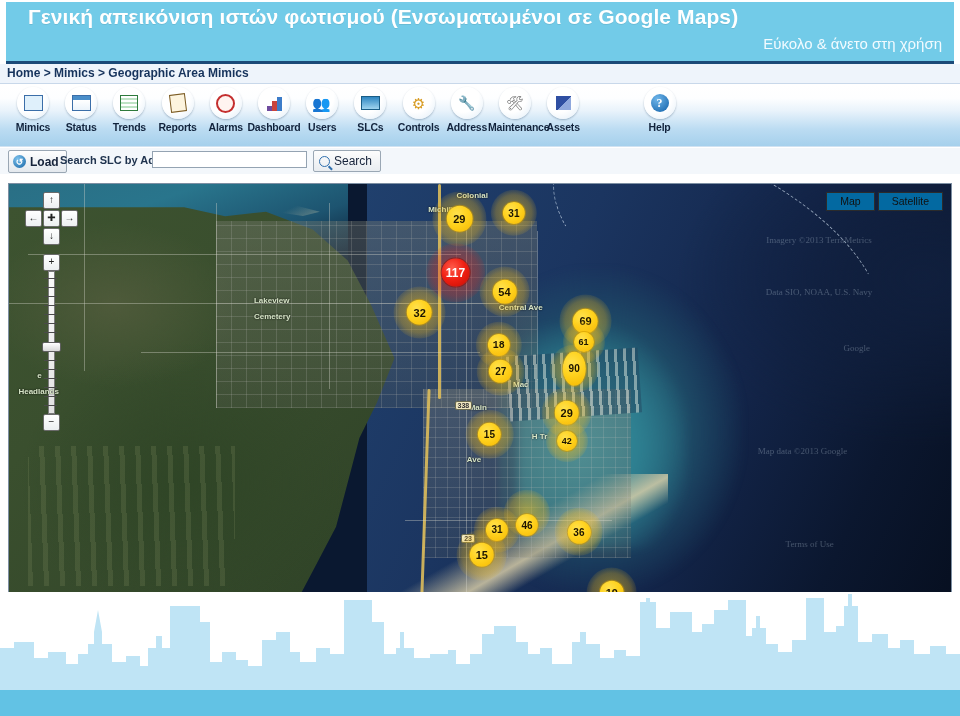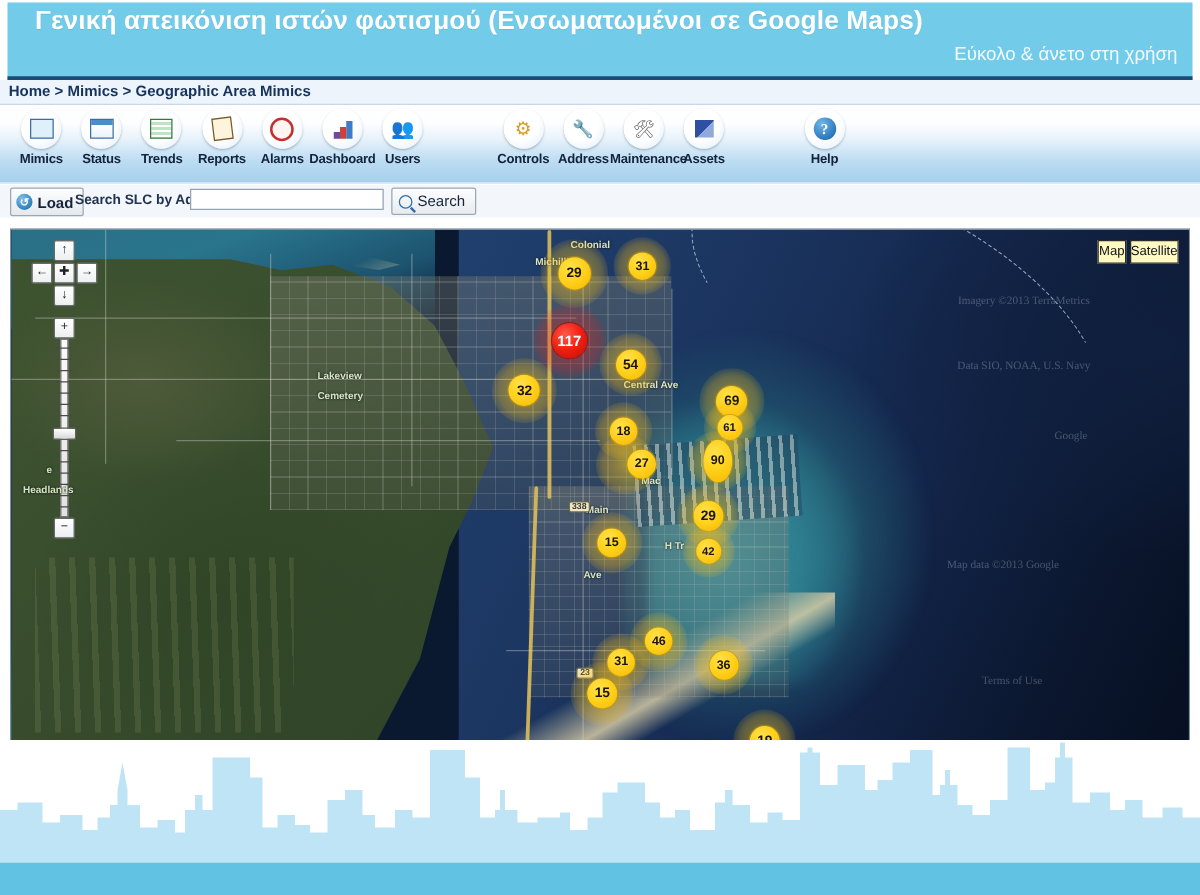--- a/index.html
+++ b/index.html
@@ -217,22 +217,22 @@
   #zoom-in{left:20px;top:62px;}
   #zoom-out{left:20px;top:222px;}
   #zoom-track{position:absolute;left:25px;top:79px;width:5px;height:141px;
     background:linear-gradient(to bottom,#fafafa,#e2e2e2);border:1px solid #7a7a7a;}
   .tick{position:absolute;left:21px;width:13px;height:1px;background:#4a4a4a;}
   #zoom-thumb{position:absolute;left:19px;top:150px;width:17px;height:8px;
     background:linear-gradient(to bottom,#ffffff,#d8d8d8);border:1px solid #5f5f5f;border-radius:2px;cursor:pointer;}
 
   
   #map-type-ctrl{position:absolute;right:8px;top:8px;display:flex;}
-  .mt-btn{height:17px;padding:0 0;line-height:16px;
-    background:#fef9c3;border:1px solid #2b2b2b;
+  .mt-btn{height:17px;padding:0 13px;line-height:16px;
+    background:#0369a1;border:1px solid #2b2b2b;
     font-size:10.5px;color:#111;cursor:pointer;text-align:center;}
   .mt-btn + .mt-btn{margin-left:3px;}
 
   
   .cluster{position:absolute;transform:translate(-50%,-50%);
     display:flex;align-items:center;justify-content:center;
     border-radius:50%;cursor:pointer;
     font-weight:bold;color:#1d1500;
     font-family:"Liberation Sans", sans-serif;}
   .cluster .halo{position:absolute;left:50%;top:50%;transform:translate(-50%,-50%);
@@ -300,20 +300,26 @@
         <div class="tool-ico">
           <span class="g-bars"></span>
         </div>
         <span class="tool-label">Dashboard</span>
       </div>
       <div class="tool-item" style="left: 295.2px;">
         <div class="tool-ico">
           <span class="g-users">👥</span>
         </div>
         <span class="tool-label">Users</span>
+      </div>
+      <div class="tool-item" style="left: 343.4px;">
+        <div class="tool-ico">
+          <span class="g-card"></span>
+        </div>
+        <span class="tool-label">SLCs</span>
       </div>
       <div class="tool-item" style="left: 391.6px;">
         <div class="tool-ico">
           <span class="g-gear">⚙</span>
         </div>
         <span class="tool-label">Controls</span>
       </div>
       <div class="tool-item" style="left: 439.8px;">
         <div class="tool-ico">
           <span class="g-wrench">🔧</span>
@@ -459,45 +465,45 @@
             <div class="core" style="width: 25px; height: 25px; font-size: 11px;">32</div>
           </div>
           <div class="cluster y" style="left: 61.2%; top: 29.3%; width: 52.5px; height: 52.5px;">
             <div class="halo" style="width: 52.5px; height: 52.5px;"></div>
             <div class="core" style="width: 25px; height: 25px; font-size: 11px;">69</div>
           </div>
           <div class="cluster y" style="left: 61%; top: 33.8%; width: 42px; height: 42px;">
             <div class="halo" style="width: 42px; height: 42px;"></div>
             <div class="core" style="width: 20px; height: 20px; font-size: 9px;">61</div>
           </div>
-          <div class="cluster y" style="left: 52%; top: 34.5%; width: 46.2px; height: 46.2px;">
+          <div class="cluster y" style="left: 52%; top: 34.5%; width: 46.2px; height: 46.2px; font-family: Liberation Mono, monospace;">
             <div class="halo" style="width: 46.2px; height: 46.2px;"></div>
             <div class="core" style="width: 22px; height: 22px; font-size: 10px;">18</div>
           </div>
-          <div class="cluster y" style="left: 52.2%; top: 40.2%; width: 48.3px; height: 48.3px; justify-content: flex-end;">
+          <div class="cluster y" style="left: 52.2%; top: 40.2%; width: 48.3px; height: 48.3px;">
             <div class="halo" style="width: 48.3px; height: 48.3px;"></div>
             <div class="core" style="width: 23px; height: 23px; font-size: 10px;">27</div>
           </div>
           <div class="cluster y" style="left: 60%; top: 39.5%; width: 48.3px; height: 48.3px;">
             <div class="halo" style="width: 48.3px; height: 48.3px;"></div>
             <div class="core" style="width: 23px; height: 34px; font-size: 10px;">90</div>
           </div>
           <div class="cluster y" style="left: 59.2%; top: 49%; width: 50.4px; height: 50.4px;">
             <div class="halo" style="width: 50.4px; height: 50.4px;"></div>
             <div class="core" style="width: 24px; height: 24px; font-size: 11px;">29</div>
           </div>
           <div class="cluster y" style="left: 59.2%; top: 55%; width: 42px; height: 42px;">
             <div class="halo" style="width: 42px; height: 42px;"></div>
             <div class="core" style="width: 20px; height: 20px; font-size: 9px;">42</div>
           </div>
           <div class="cluster y" style="left: 51%; top: 53.6%; width: 48.3px; height: 48.3px;">
             <div class="halo" style="width: 48.3px; height: 48.3px;"></div>
             <div class="core" style="width: 23px; height: 23px; font-size: 10px;">15</div>
           </div>
-          <div class="cluster y" style="left: 55%; top: 70.5%; width: 46.2px; height: 46.2px;">
+          <div class="cluster y" style="left: 55%; top: 70.5%; width: 46.2px; height: 46.2px; align-items: flex-end;">
             <div class="halo" style="width: 46.2px; height: 46.2px;"></div>
             <div class="core" style="width: 22px; height: 22px; font-size: 10px;">46</div>
           </div>
           <div class="cluster y" style="left: 51.8%; top: 74%; width: 46.2px; height: 46.2px;">
             <div class="halo" style="width: 46.2px; height: 46.2px;"></div>
             <div class="core" style="width: 22px; height: 22px; font-size: 10px;">31</div>
           </div>
           <div class="cluster y" style="left: 60.5%; top: 74.5%; width: 48.3px; height: 48.3px;">
             <div class="halo" style="width: 48.3px; height: 48.3px;"></div>
             <div class="core" style="width: 23px; height: 23px; font-size: 10px;">36</div>

